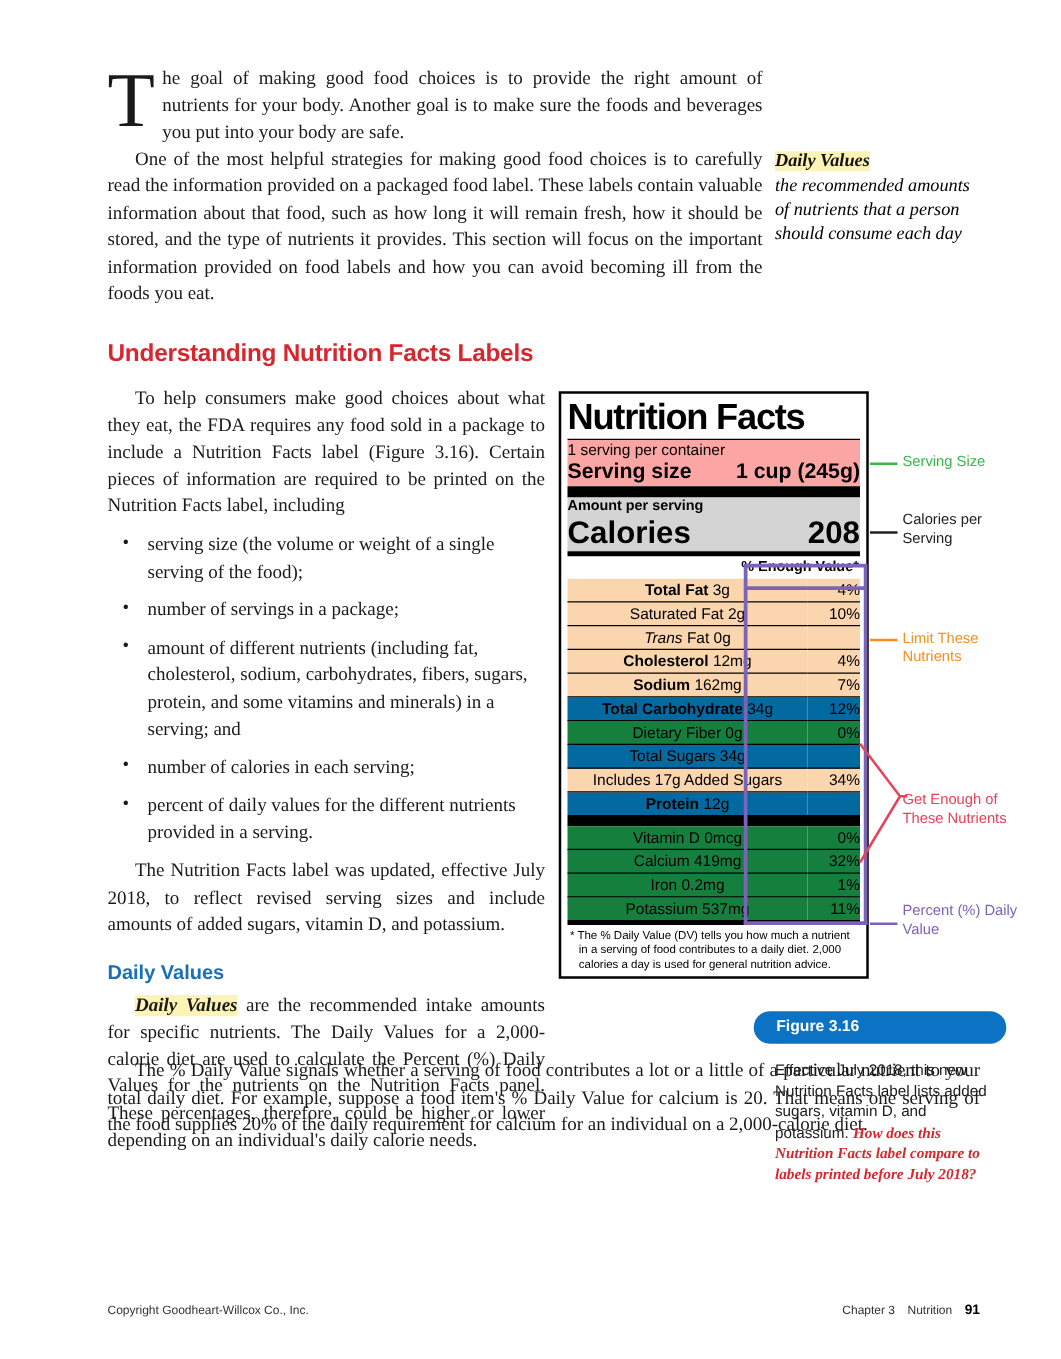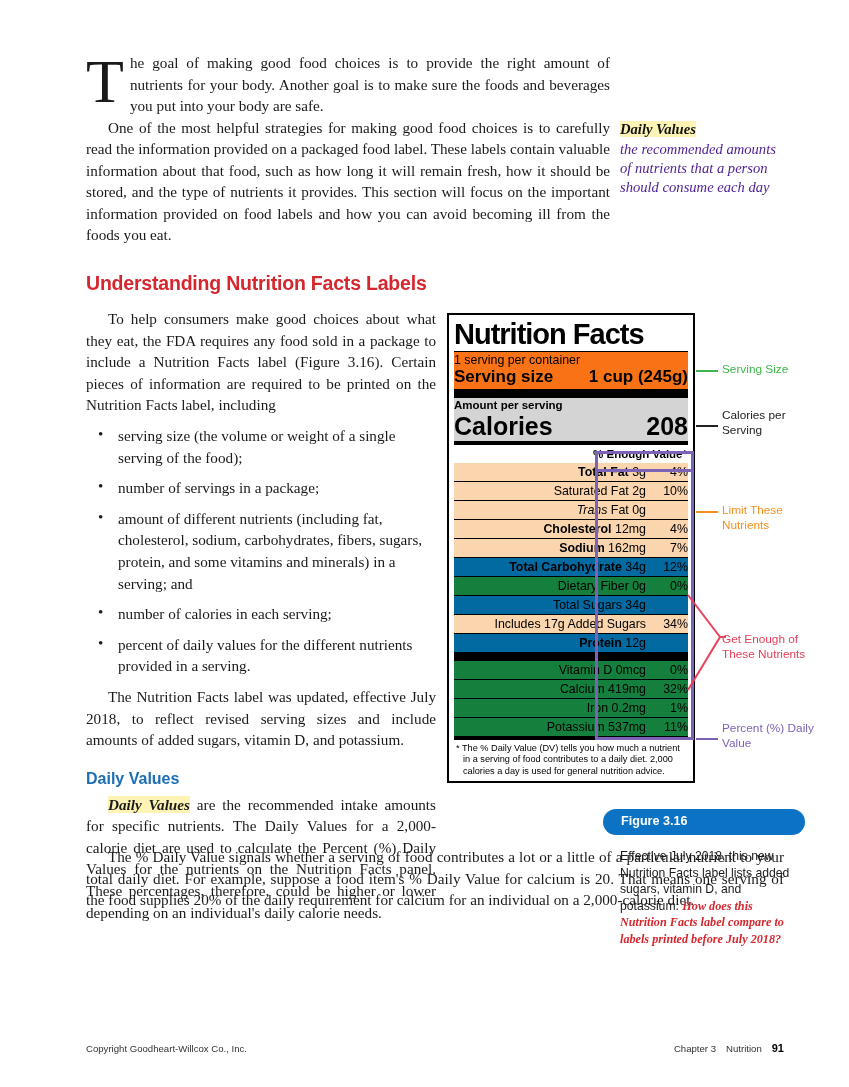--- a/index.html
+++ b/index.html
@@ -130,21 +130,21 @@
     font-weight: bold;
     font-style: italic;
     font-size: 14.6px;
     color: #111;
   }
   .def-text {
     font-style: italic;
     font-size: 14.6px;
     line-height: 19px;
     margin-top: 2px;
-    color: #4c1d95;
+    color: #000000;
   }
 
   
   .nf-wrap {
     position: absolute;
     left: 447px;
     top: 313px;
     width: 248px;
   }
   .nf {
@@ -161,21 +161,21 @@
     font-weight: bold;
     line-height: 33px;
     letter-spacing: -1px;
     padding: 1px 0 0 0;
   }
   .rule-thin { border-bottom: 1px solid #000; height: 0; }
   .rule-med  { border-bottom: 4px solid #000; height: 0; }
   .rule-thick{ background: #000; height: 9px; }
 
   .nf-serv {
-    background: #f97316;
+    background: #fca5a5;
     padding: 1px 0 2px 0;
   }
   .nf-serv .line1 { font-size: 12.4px; line-height: 14px; }
   .nf-serv .line2 {
     display: flex; justify-content: space-between; align-items: baseline;
     font-size: 17px; font-weight: bold; line-height: 20px;
   }
 
   .nf-cal {
     background: #d4d4d4;
@@ -200,21 +200,21 @@
     border-collapse: collapse;
     font-size: 12.4px;
     line-height: 14px;
   }
   table.nf-rows td {
     border-top: 1px solid #000;
     padding: 2px 0 2px 0;
     vertical-align: baseline;
   }
   table.nf-rows tr:first-child td { border-top: none; }
-  td.nm { text-align: right; }
+  td.nm { text-align: center; }
   td.pc { text-align: right; width: 42px; padding-right: 1px; white-space: nowrap; }
   .b { font-weight: bold; }
   .i { font-style: italic; }
   .ind1 { padding-left: 12px; }
   .ind2 { padding-left: 24px; }
 
   tr.r-orange td { background: #fad5ae; }
   tr.r-pink td   { background: #15803d; }
   tr.r-white td  { background: #0369a1; }
 

